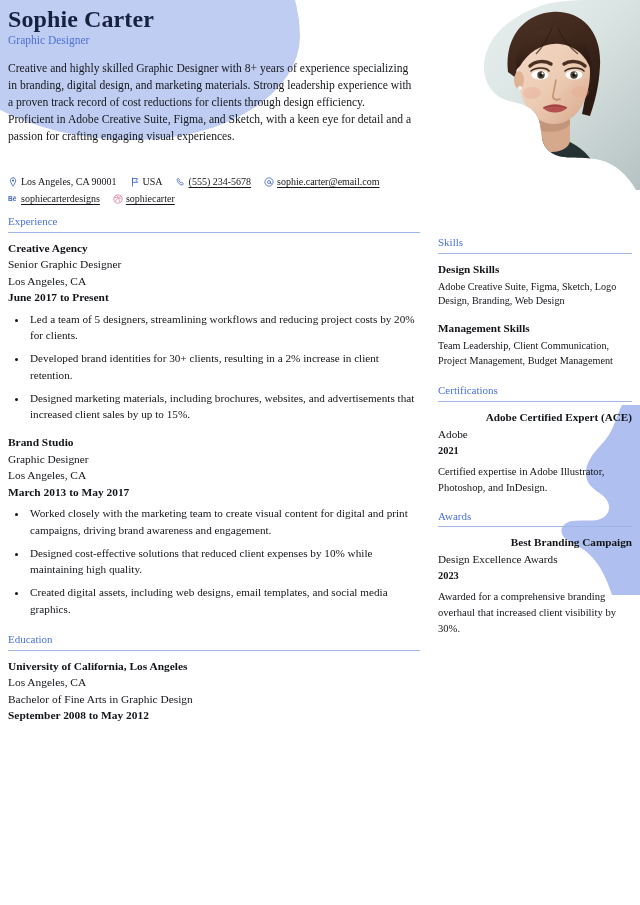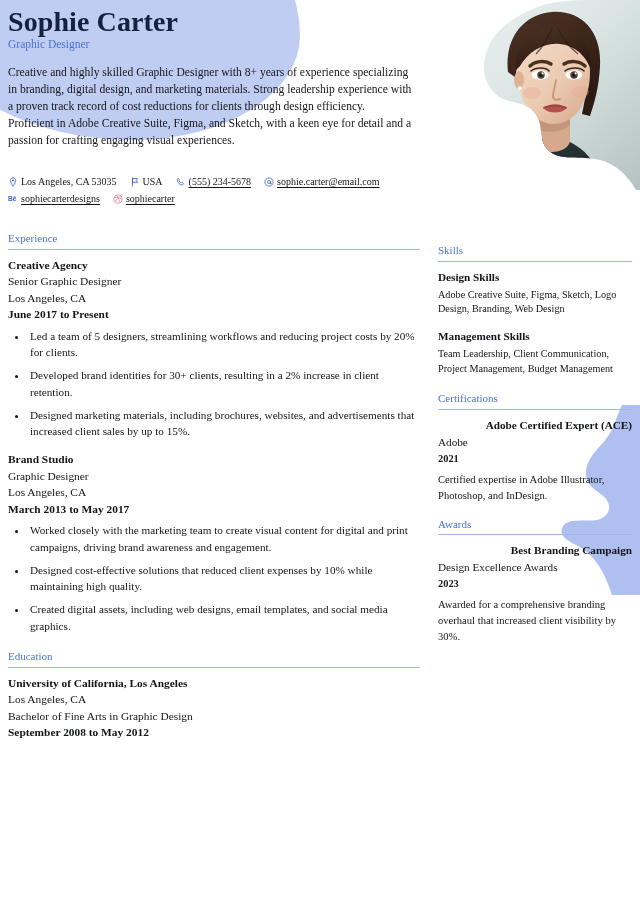--- a/index.html
+++ b/index.html
@@ -52,21 +52,21 @@
 
   
   .header {
     position: absolute;
     left: 8px;
     top: 6px;
     width: 420px;
     z-index: 3;
   }
   .name {
-    font-size: 28px;
+    font-size: 24px;
     font-weight: bold;
     color: #16203f;
     line-height: 1.12;
     letter-spacing: .1px;
     margin: 0 0 1px 0;
   }
   .jobtitle {
     font-size: 11.5px;
     color: #4a72d6;
     margin: 0 0 12px 0;
@@ -107,28 +107,28 @@
   }
   .citem .txt { font-size: 10px; line-height: 1.1; }
   .citem .txt.link { text-decoration: underline; text-underline-offset: 1.5px; }
   .ico { display: inline-block; width: 10px; height: 10px; flex: 0 0 10px; }
   .ico svg { display: block; }
 
   
   .col-left {
     position: absolute;
     left: 8px;
-    top: 232px;
+    top: 215px;
     width: 412px;
     z-index: 3;
   }
   .col-right {
     position: absolute;
     left: 438px;
-    top: 244px;
+    top: 236px;
     width: 194px;
     z-index: 3;
   }
 
   .sec-title {
     font-size: 11px;
     color: #4a72d6;
     font-weight: normal;
     margin: 0 0 3px 0;
     line-height: 1.25;
@@ -288,21 +288,21 @@
 
   <div class="contact-row">
 
     <span class="citem">
       <span class="ico">
         <svg width="10" height="10" viewBox="0 0 16 16">
             <path d="M8 1.2c-2.4 0-4.3 1.9-4.3 4.3 0 3.2 4.3 9.3 4.3 9.3s4.3-6.1 4.3-9.3c0-2.4-1.9-4.3-4.3-4.3z" fill="none" stroke="#3f66c9" stroke-width="1.4"></path>
             <circle cx="8" cy="5.5" r="1.7" fill="#3f66c9"></circle>
           </svg>
       </span>
-      <span class="txt">Los Angeles, CA 53035</span>
+      <span class="txt">Los Angeles, CA 90001</span>
     </span>
 
     <span class="citem">
       <span class="ico">
         <svg width="10" height="10" viewBox="0 0 16 16">
             <path d="M4 1.5v13" stroke="#3f66c9" stroke-width="1.4" stroke-linecap="round"></path>
             <path d="M4 2.5h8l-2 3 2 3H4z" fill="none" stroke="#3f66c9" stroke-width="1.4" stroke-linejoin="round"></path>
           </svg>
       </span>
       <span class="txt">USA</span>

